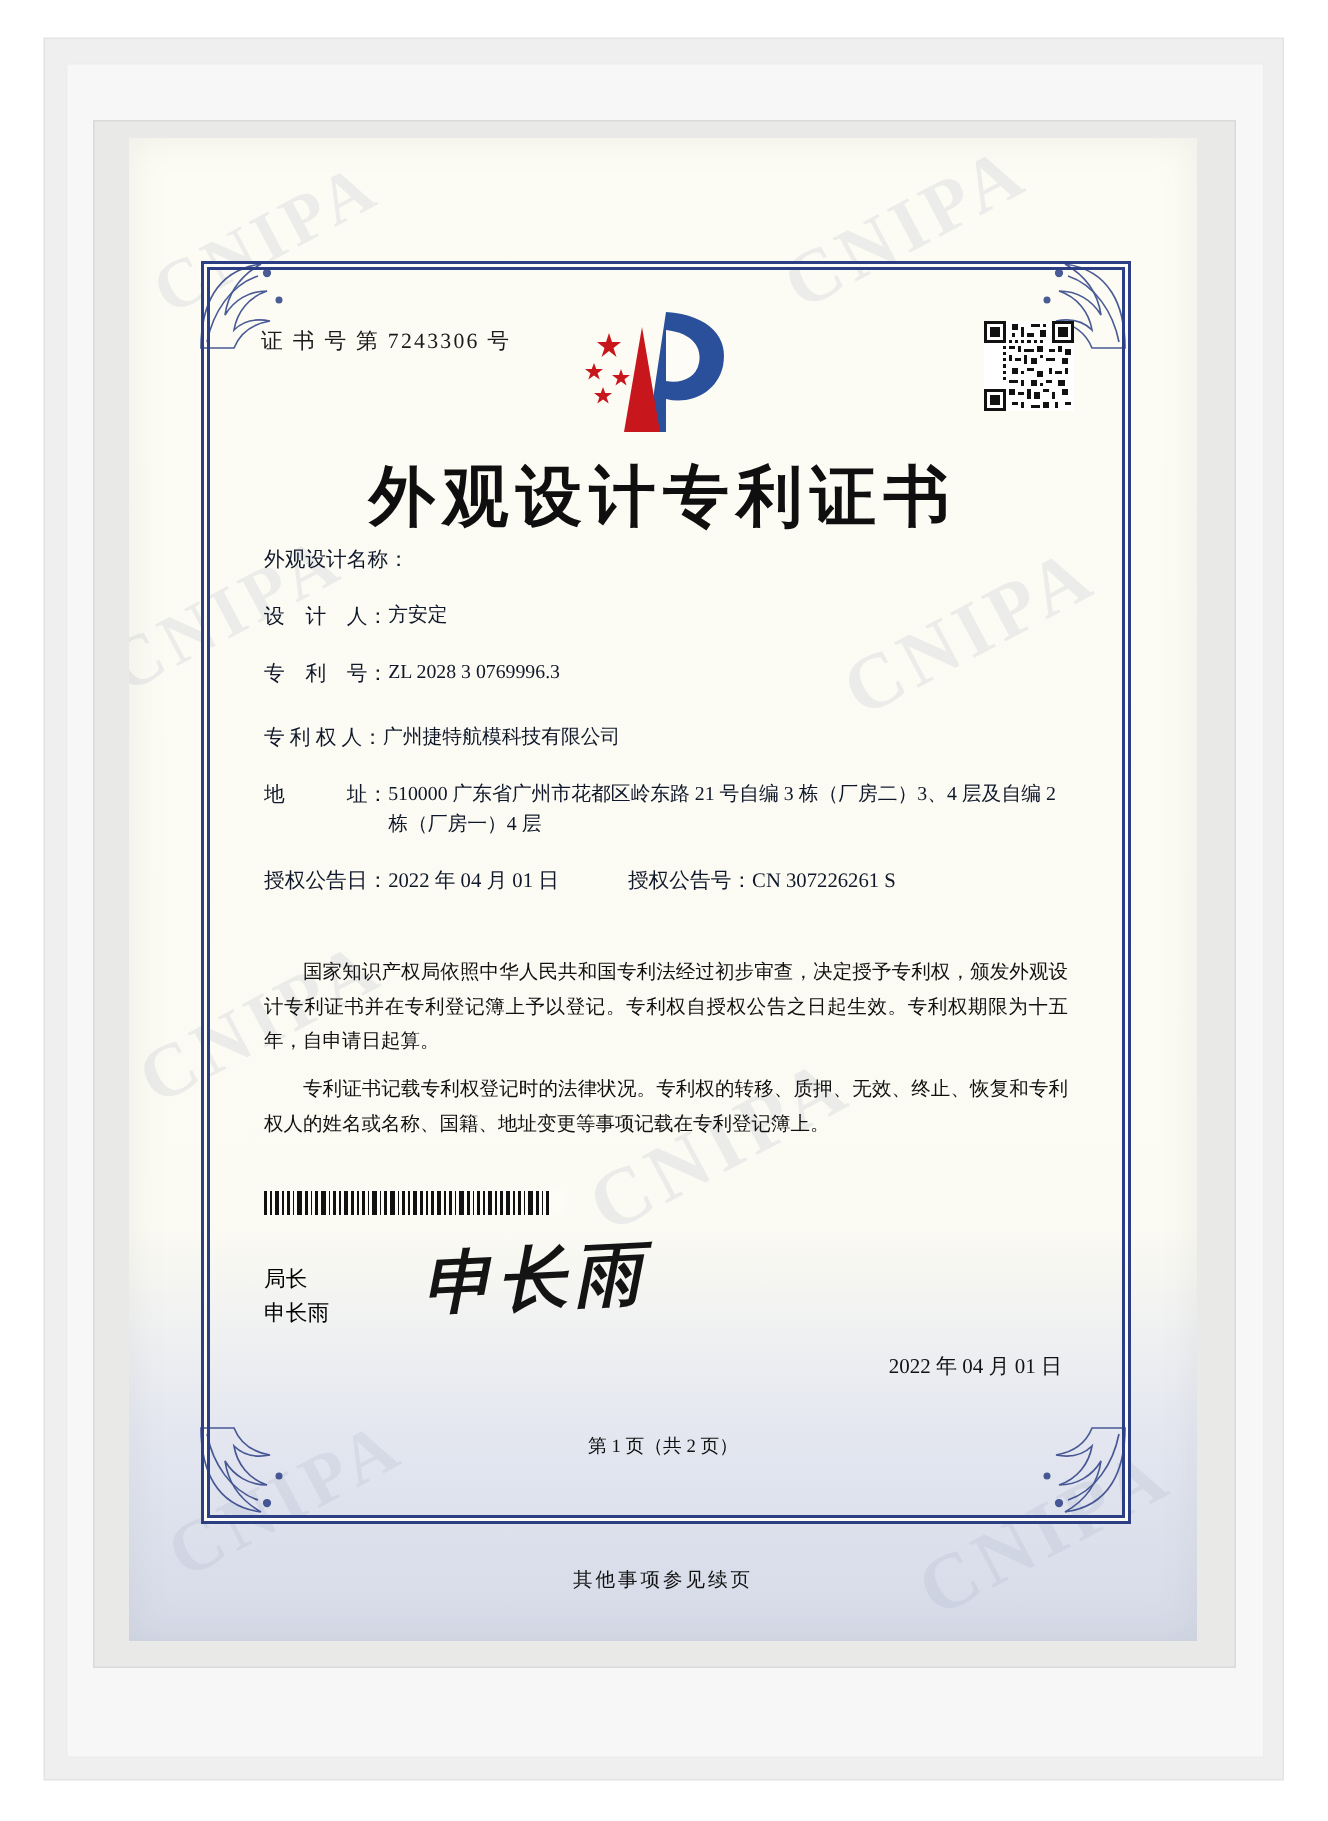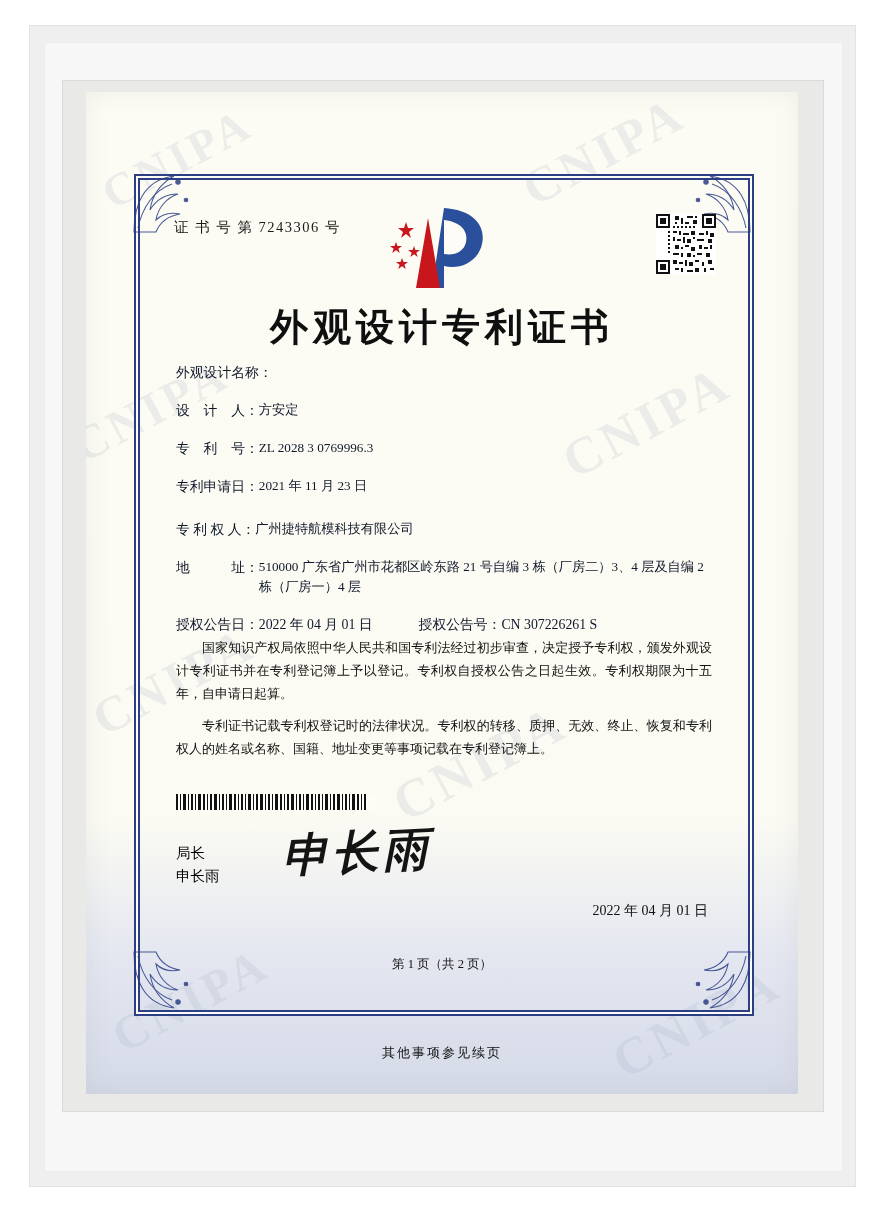--- a/index.html
+++ b/index.html
@@ -141,21 +141,21 @@
     height: 60px;
     background: #fff;
   }
   .qr svg { display: block; }
 
   .title {
     position: absolute;
     top: 128px;
     width: 100%;
     text-align: center;
-    font-size: 38px;
+    font-size: 44px;
     font-weight: bold;
     letter-spacing: 5px;
     font-family: "DejaVu Serif", "Liberation Serif", serif;
     color: #0f0f0f;
   }
 
   .fields {
     position: absolute;
     left: 42px;
     top: 188px;
@@ -436,24 +436,20 @@
         <div class="field">
           <div class="f-label">设　计　人：</div>
           <div class="f-value">方安定</div>
         </div>
 
         <div class="field">
           <div class="f-label">专　利　号：</div>
           <div class="f-value">ZL 2028 3 0769996.3</div>
         </div>
 
-        <div class="field">
-          <div class="f-label">专利申请日：</div>
-          <div class="f-value">2021 年 11 月 23 日</div>
-        </div>
 
         <div class="field" style="margin-top:22px;">
           <div class="f-label">专 利 权 人：</div>
           <div class="f-value">广州捷特航模科技有限公司</div>
         </div>
 
         <div class="field">
           <div class="f-label">地　　　址：</div>
           <div class="f-value">510000 广东省广州市花都区岭东路 21 号自编 3 栋（厂房二）3、4 层及自编 2 栋（厂房一）4 层</div>
         </div>

